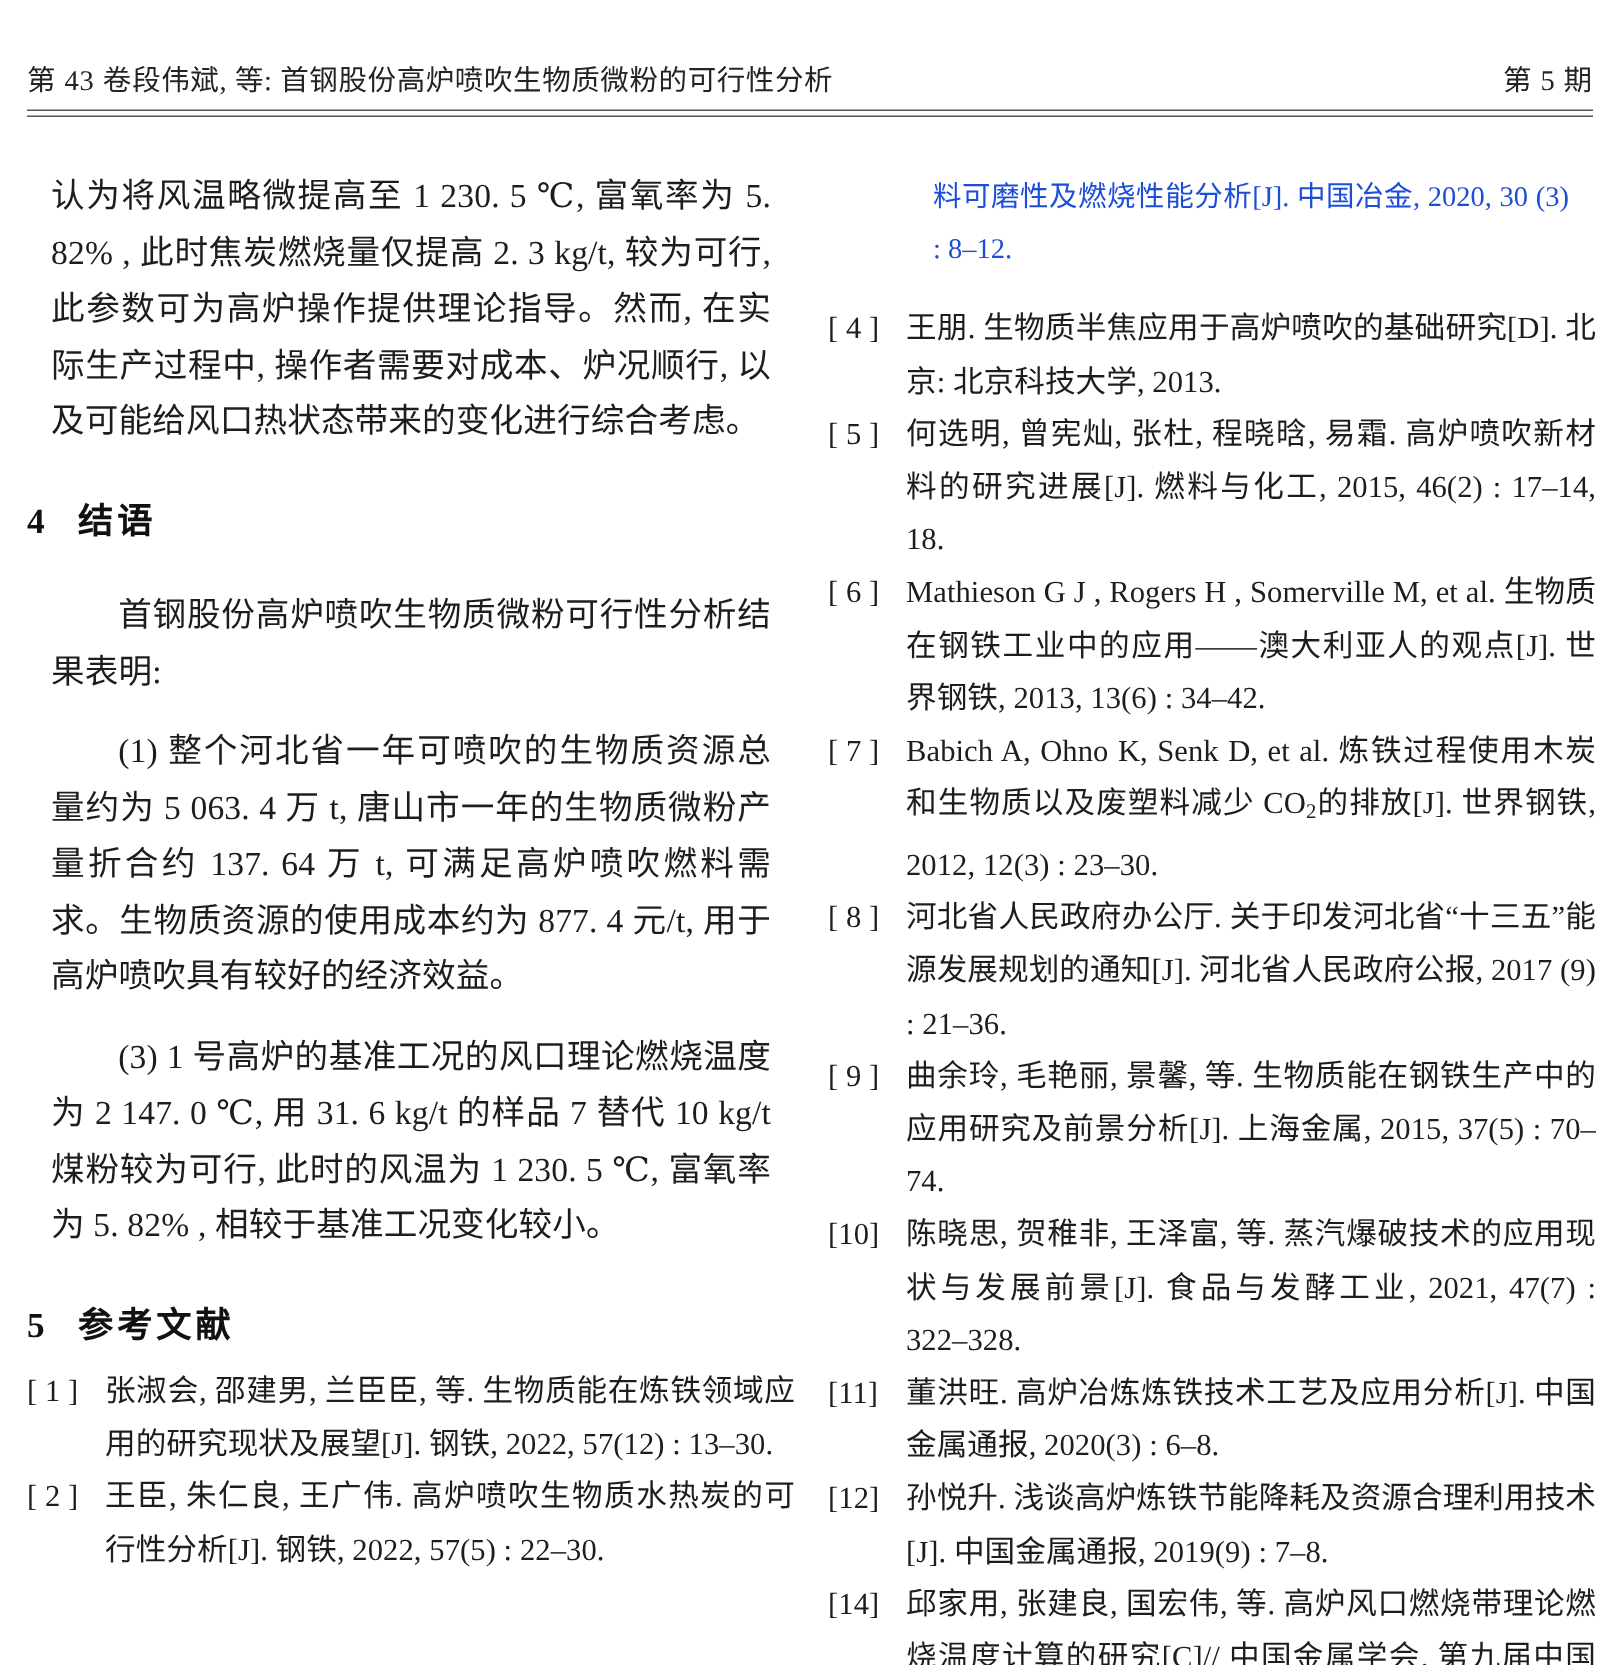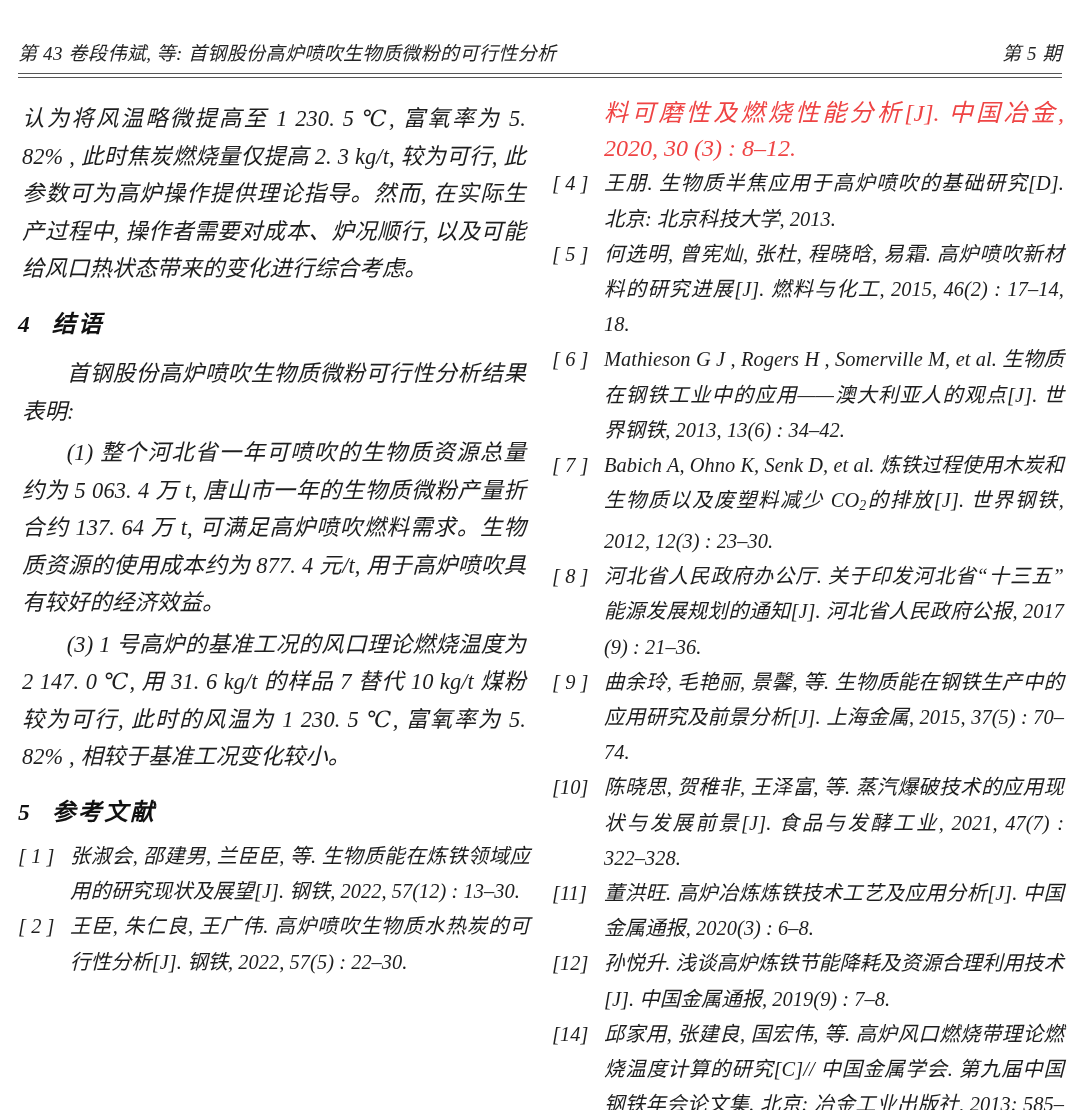--- a/index.html
+++ b/index.html
@@ -15,21 +15,20 @@
     font-family: "Liberation Serif", "DejaVu Serif", serif;
     color: #1a1a1a;
     overflow: hidden;
   }
 
   .page {
     position: absolute;
     left: 0; top: 0;
     width: 1080px;
     height: 1110px;
-    font-style: italic;
   }
 
   
   .running-head {
     position: absolute;
     left: 18px;
     top: 38px;
     width: 1044px;
     height: 30px;
     display: flex;
@@ -72,21 +71,21 @@
   }
   .col-left  { left: 18px; }
   .col-right { left: 552px; }
 
   
   .para {
     font-size: 22.4px;
     line-height: 37.5px;
     text-align: justify;
     text-justify: inter-ideograph;
-    margin: 4px;
+    margin: 16px;
     letter-spacing: 0.1px;
     color: #1d1d1d;
   }
   .para.indent { text-indent: 2em; }
   .para.noindent { text-indent: 0; }
 
   
   .sec-heading {
     font-size: 23.5px;
     font-weight: bold;
@@ -127,27 +126,27 @@
     width: 50px;
     text-align: left;
     font-family: "Liberation Serif", serif;
     white-space: nowrap;
   }
   .ref-item.wide .ref-num { width: 50px; }
   .ref-body { display: block; }
 
   
   .ref-cont {
-    font-size: 24px;
+    font-size: 19px;
     line-height: 35.2px;
     padding-left: 52px;
     text-align: justify;
     text-justify: inter-ideograph;
-    margin: 0;
-    color: #ef4444;
+    margin: 18px;
+    color: #1d4ed8;
   }
 
   sub { font-size: 0.68em; vertical-align: -0.25em; }
 </style>
 </head>
 <body>
 
 <div class="page">
 
   <div class="running-head">

